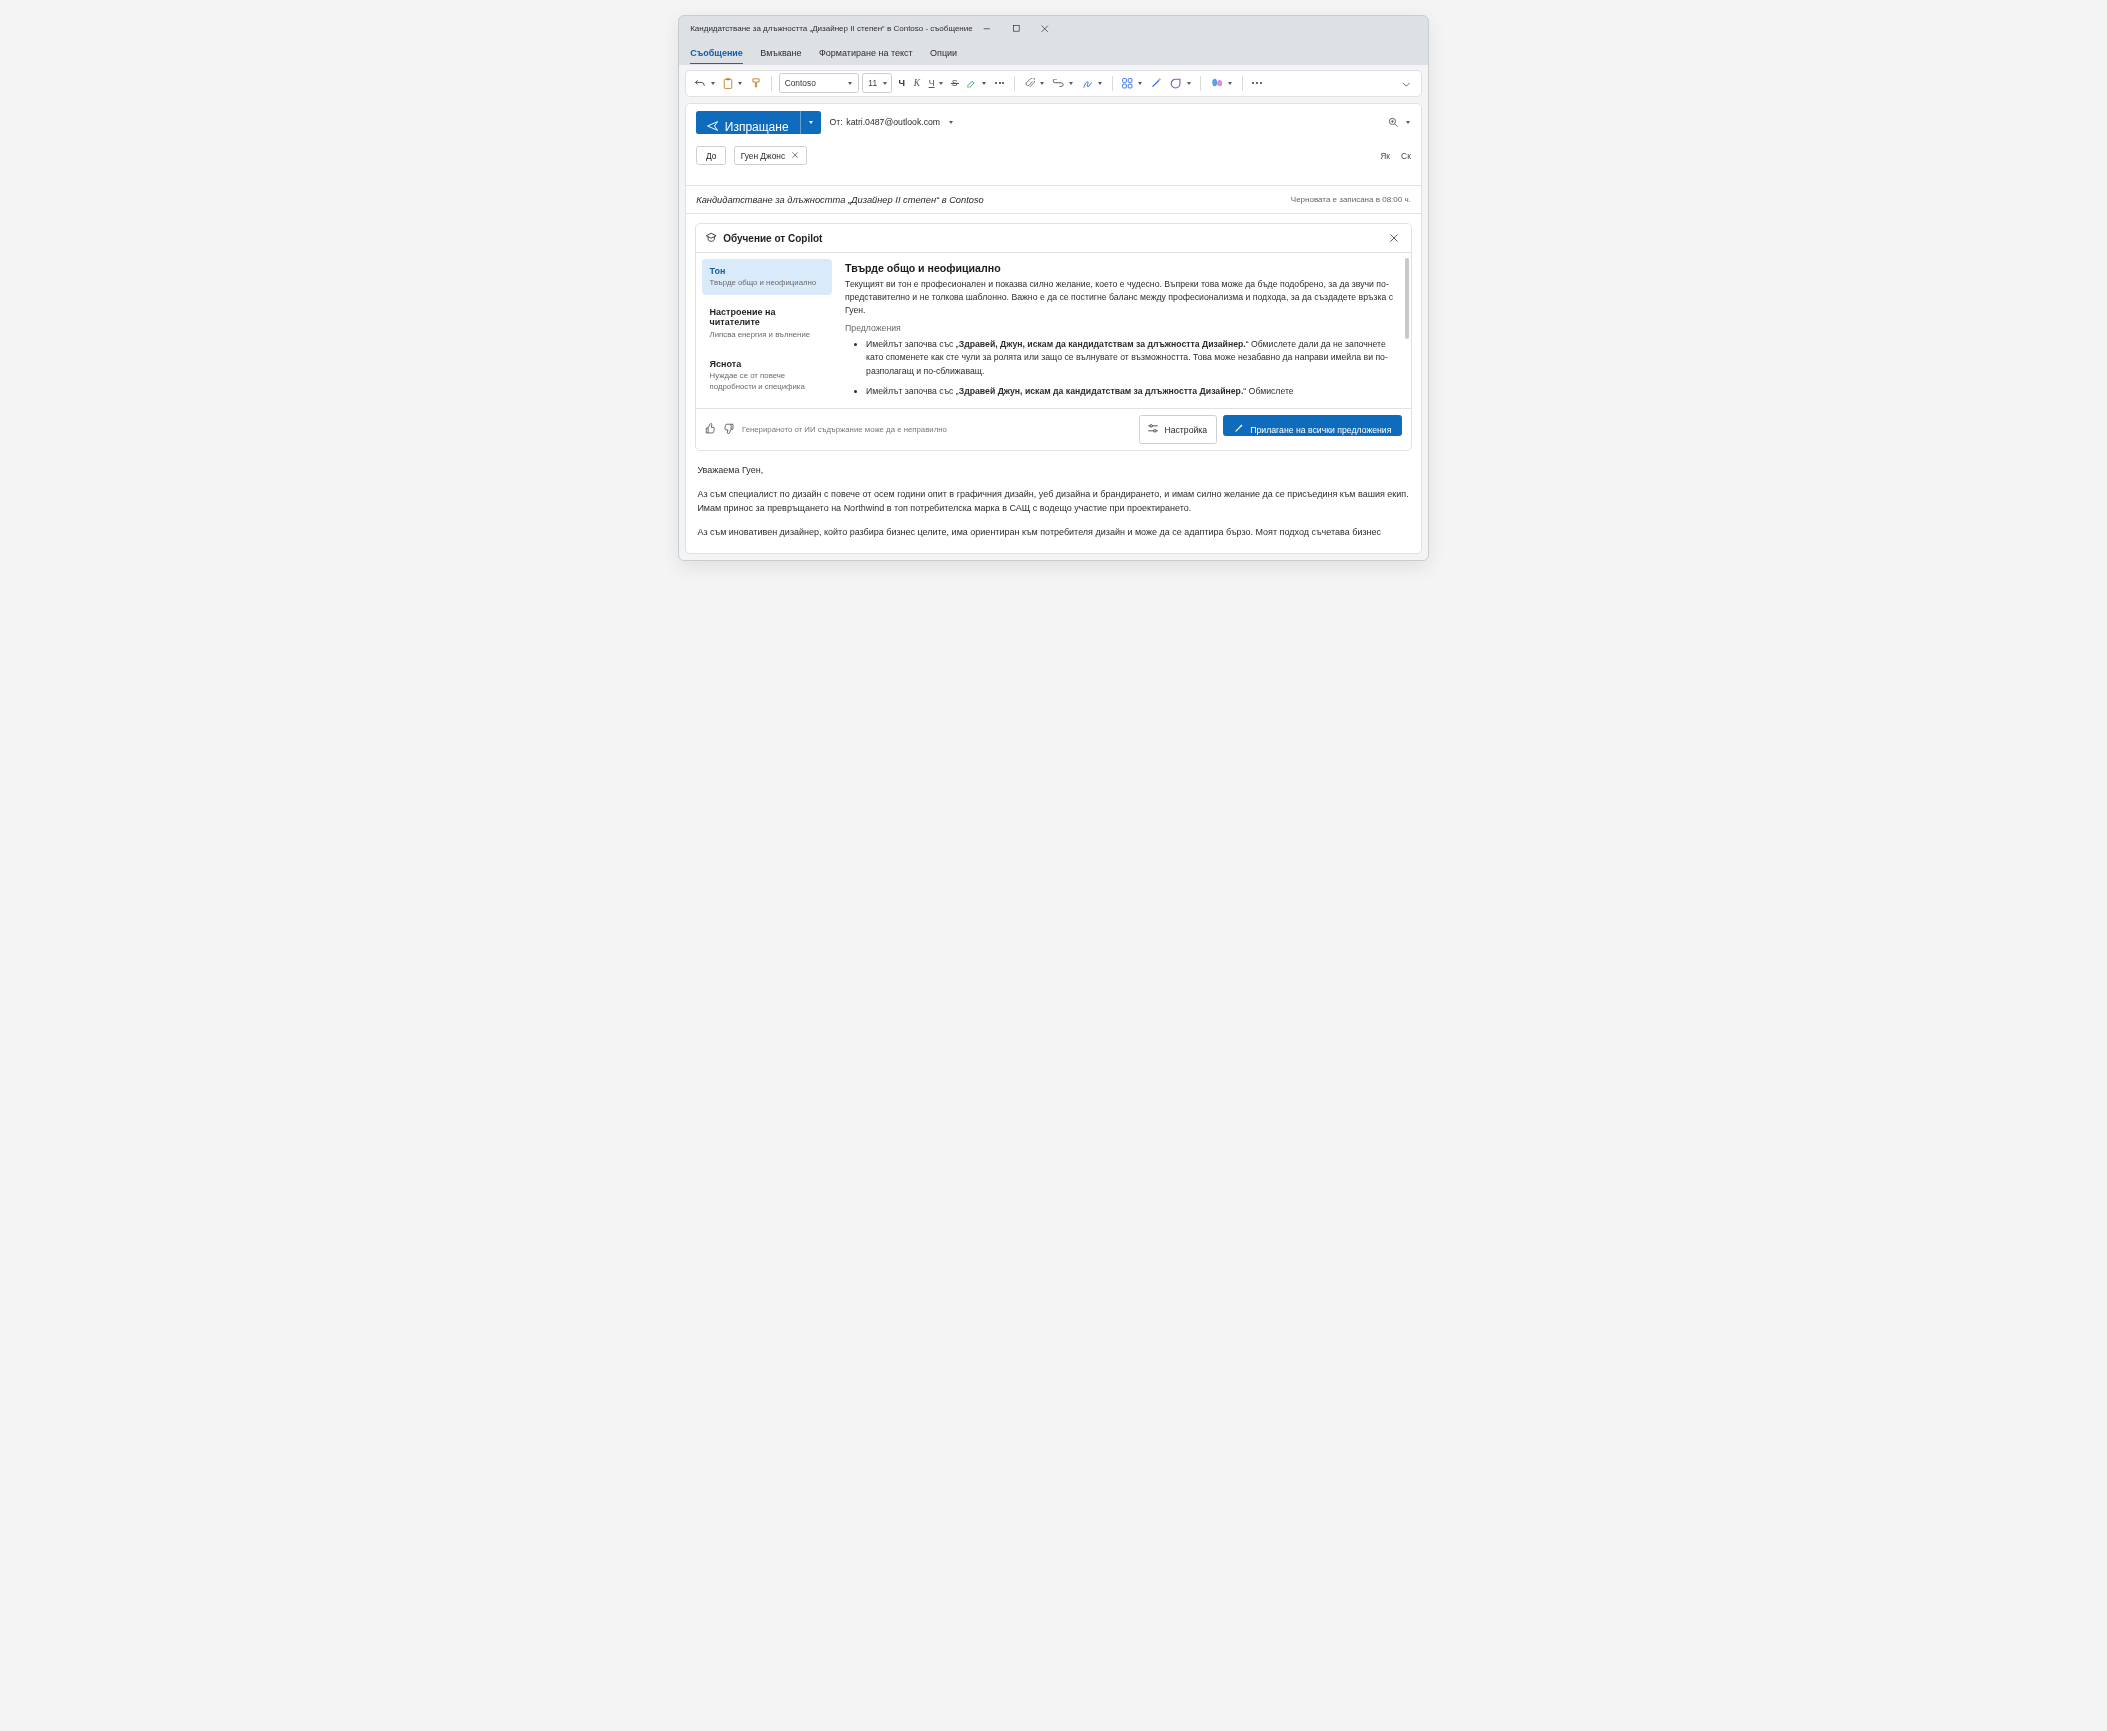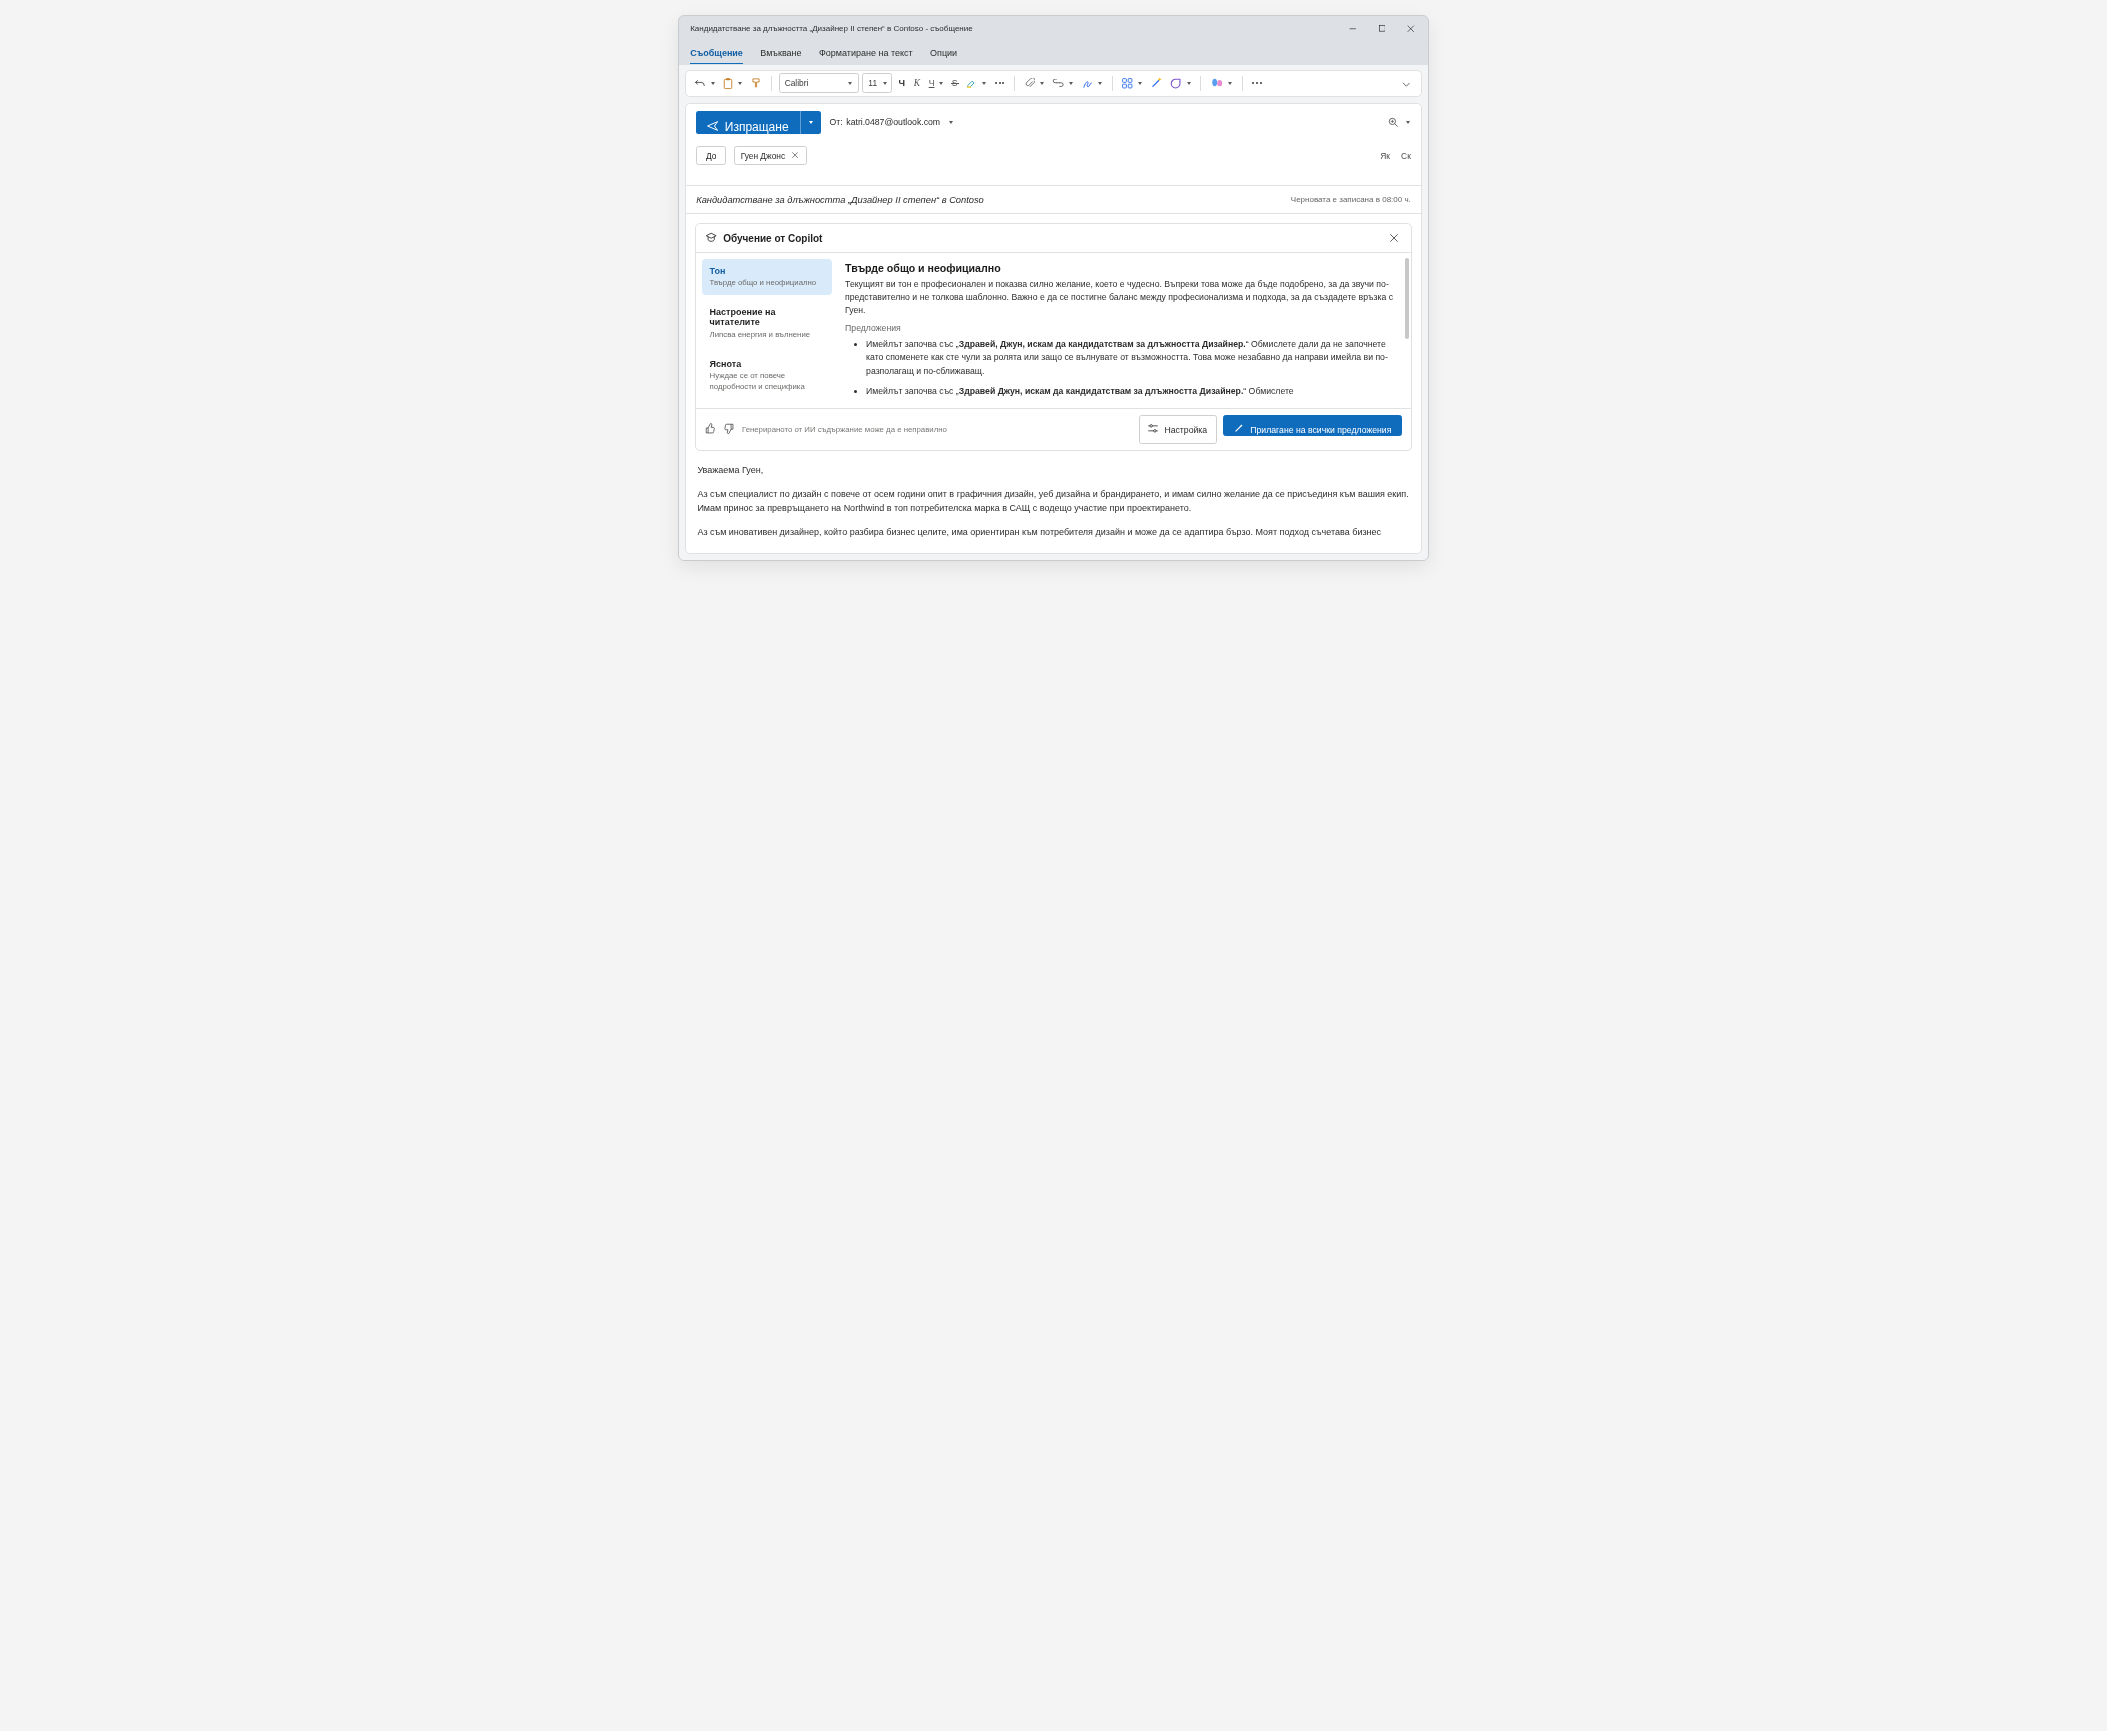--- a/index.html
+++ b/index.html
@@ -33,21 +33,20 @@
     background: var(--titlebar);
     overflow: hidden;
     box-shadow: 0 6.2px 18.7px rgba(0,0,0,.08);
   }
 
   
   .titlebar {
     height: 25px;
     display: flex;
     align-items: center;
-    justify-content: space-between;
     padding: 0 2.5px 0 11.2px;
     font-size: 8px;
     color: #2e2e2e;
   }
   .win-controls { display: flex; }
   .win-btn {
     width: 29px; height: 25px;
     display: flex; align-items: center; justify-content: center;
     color: #1b1b1b;
   }
@@ -411,21 +410,21 @@
           <span>
             <svg width="10" height="11.2" viewBox="0 0 16 18">
                 <path d="M3 3h10v5H9v8H7V8H3z" fill="none" stroke="currentColor" stroke-width="1.4" stroke-linejoin="round"></path>
               </svg>
           </span>
         </div>
 
         <div class="sep"></div>
 
         <div class="rb-combo combo-font">
-          <span>Calibri</span>
+          <span>Contoso</span>
           <span class="caret-down"></span>
         </div>
 
         <div class="rb-combo combo-size">
           <span>11</span>
           <span class="caret-down"></span>
         </div>
 
         <div class="rb-btn">
           <span style="font-weight:800; font-size:9.3px;">Ч</span>

